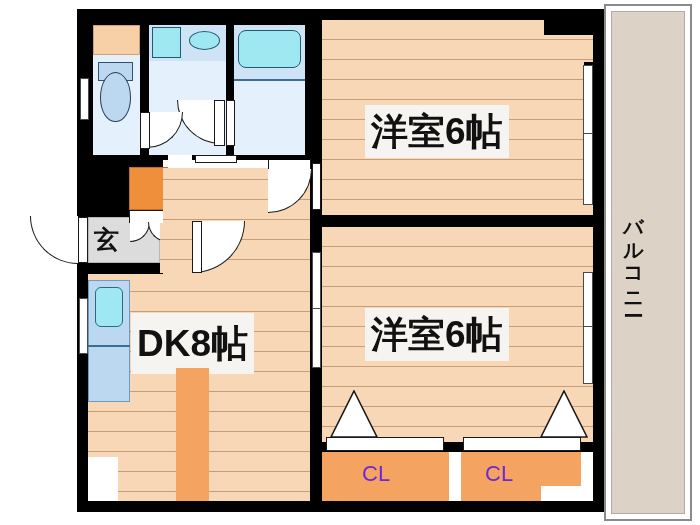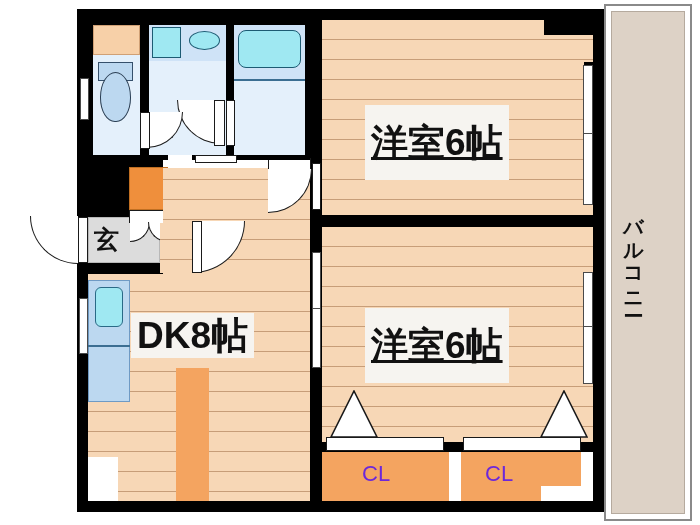--- a/index.html
+++ b/index.html
@@ -39,22 +39,22 @@
   
   .label{
     position:absolute;
     font-weight:700;
     color:#111;
     background:#f6f4f0;
     white-space:nowrap;
     line-height:1;
     letter-spacing:0px;
   }
-  .lbl-room{font-size:37px;padding:19px 6px;text-decoration:underline;}
-  .lbl-dk{font-size:37px;padding:4px 6px;}
+  .lbl-room{font-size:37px;padding:8px 6px;}
+  .lbl-dk{font-size:37px;padding:12px 6px;}
   .lbl-cl{font-size:22px;color:#6d28d9;background:transparent;font-weight:500;}
   .lbl-gen{font-size:25px;background:transparent;font-weight:700;}
   .lbl-balcony{
     font-size:20px;background:transparent;font-weight:700;
     writing-mode:vertical-rl;text-orientation:upright;
     letter-spacing:2px;
   }
 
   
   .swing{

